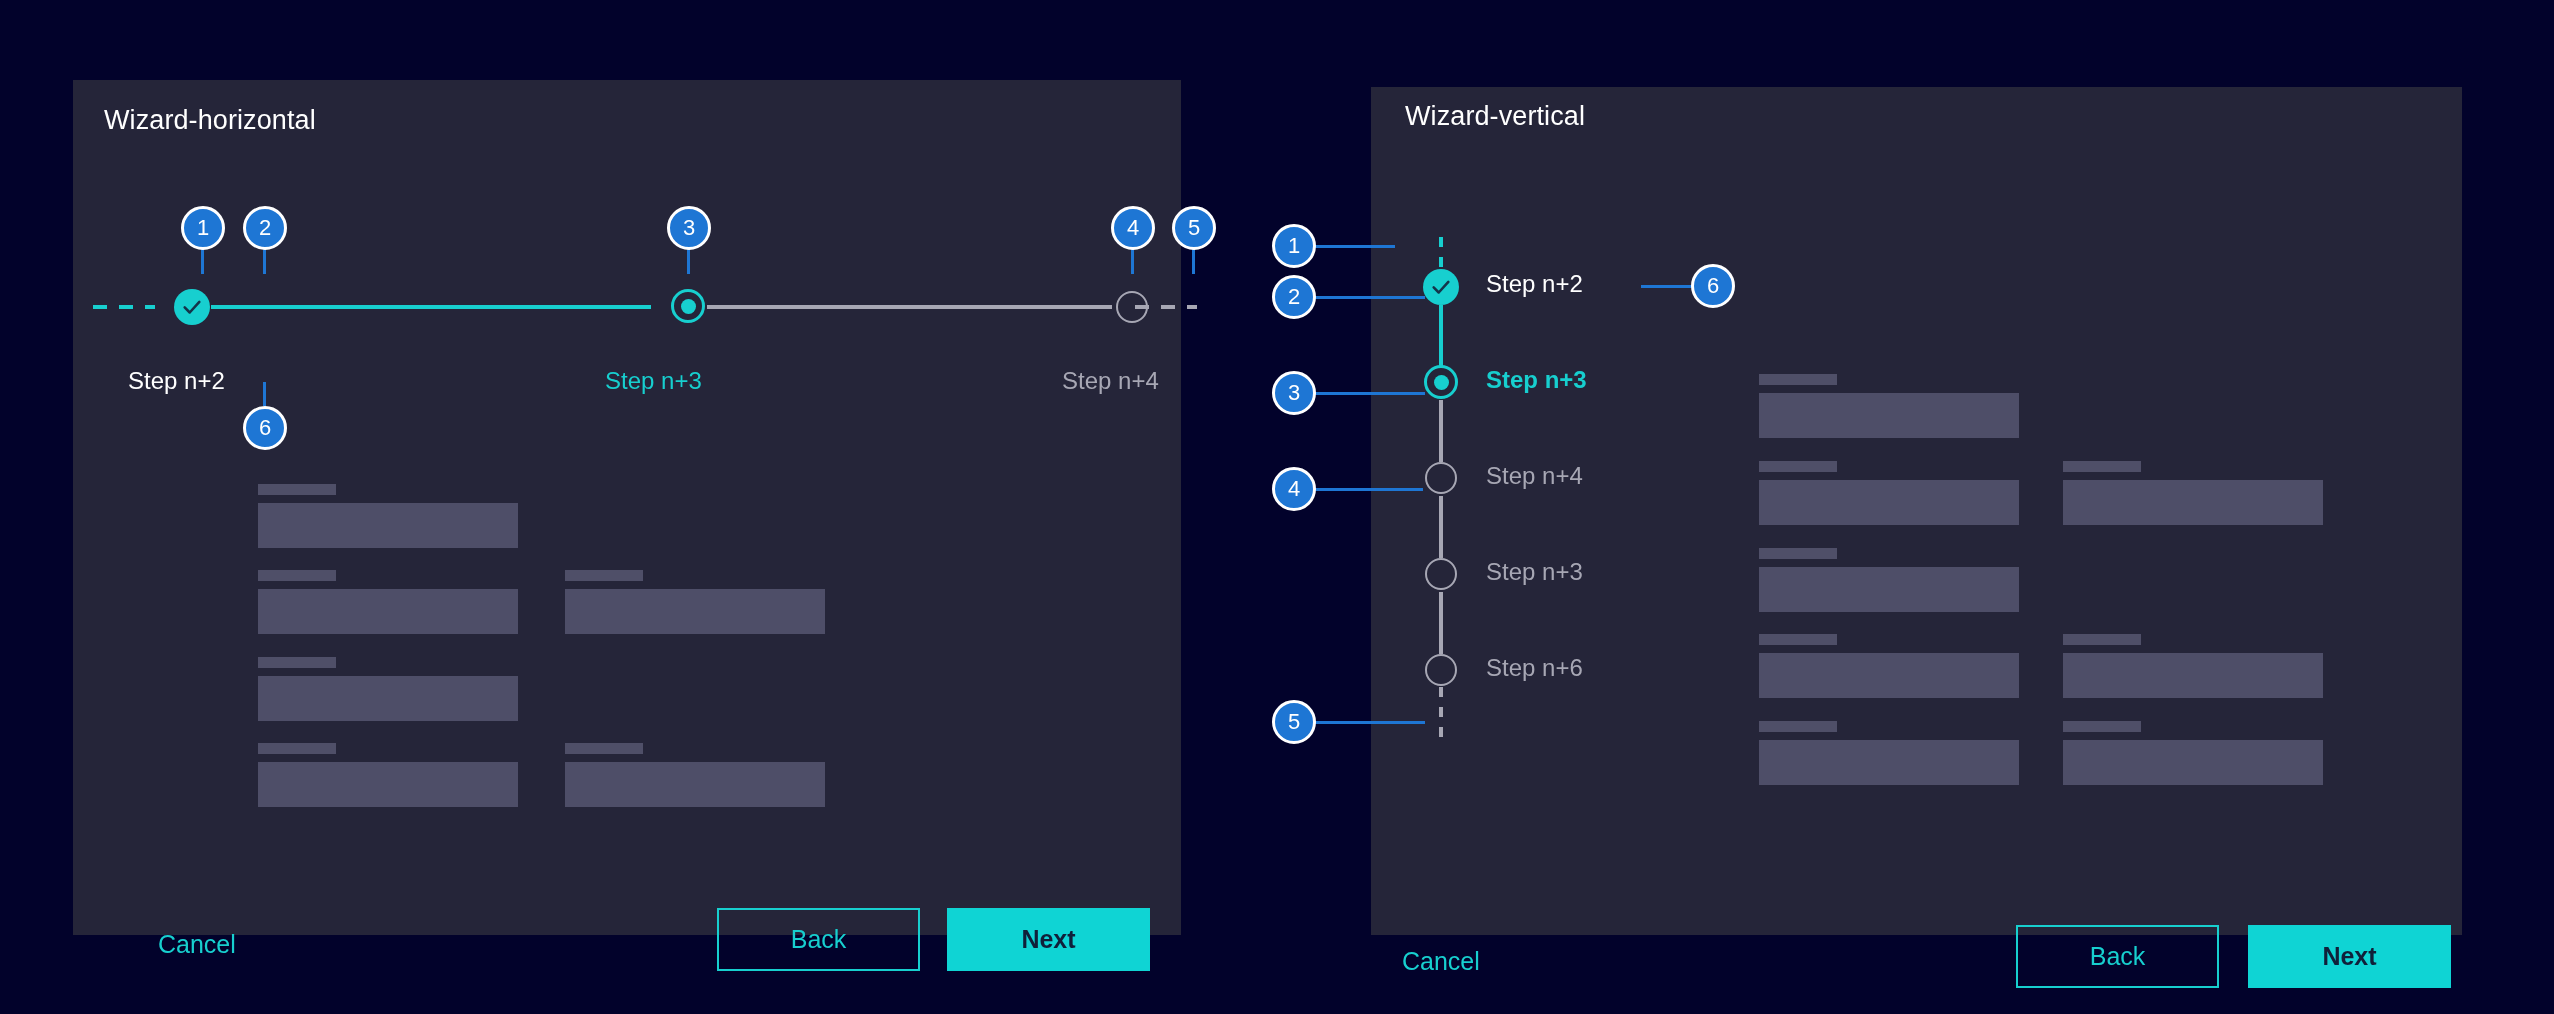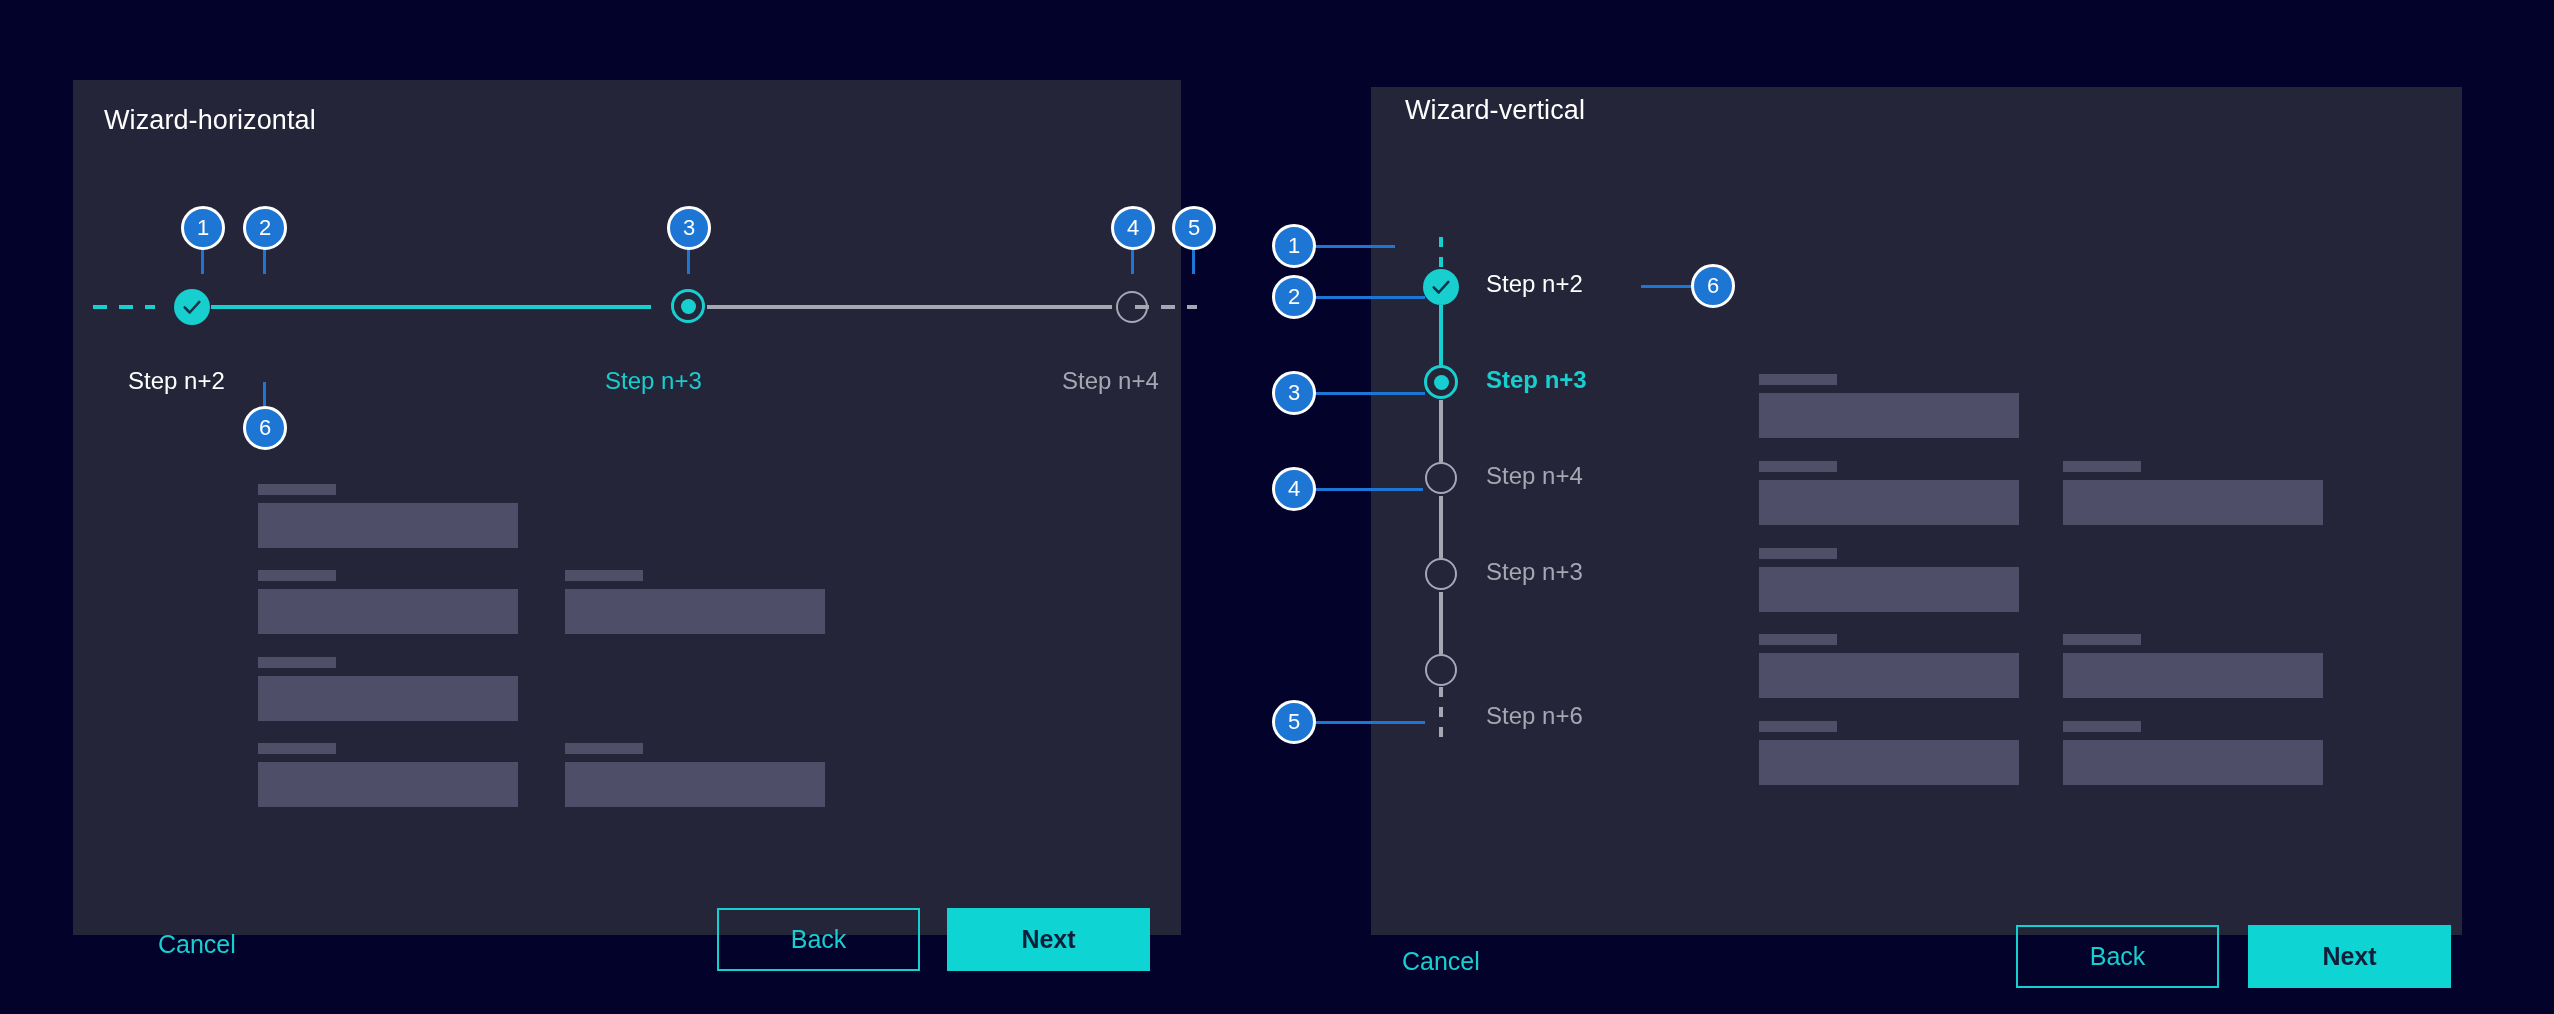--- a/index.html
+++ b/index.html
@@ -29,21 +29,21 @@
 
   .panel-title {
     position: absolute;
     color: #ffffff;
     font-size: 27px;
     font-weight: 400;
     letter-spacing: .1px;
     white-space: nowrap;
   }
   #panel-horizontal .panel-title { left: 31px; top: 25px; }
-  #panel-vertical   .panel-title { left: 34px; top: 8px; }
+  #panel-vertical   .panel-title { left: 34px; top: 14px; }
 
   
   .badge {
     position: absolute;
     width: 44px; height: 44px;
     border-radius: 50%;
     background: #1e76d4;
     border: 3px solid #ffffff;
     color: #ffffff;
     font-size: 22px;
@@ -291,21 +291,21 @@
     </div>
 
     <div class="node todo" style="left:54px; top:375px;"></div>
     <div class="node todo" style="left:54px; top:471px;"></div>
     <div class="node todo" style="left:54px; top:567px;"></div>
 
     <div class="v-label done" style="left:115px; top:183px;">Step n+2</div>
     <div class="v-label current" style="left:115px; top:279px;">Step n+3</div>
     <div class="v-label todo" style="left:115px; top:375px;">Step n+4</div>
     <div class="v-label todo" style="left:115px; top:471px;">Step n+3</div>
-    <div class="v-label todo" style="left:115px; top:567px;margin-top:48px;">Step n+6</div>
+    <div class="v-label todo" style="left:115px; top:567px;">Step n+6</div>
 
     <div class="badge-arm" style="left:270px; top:198px; width:60px;"></div>
     <div class="badge" style="left:320px; top:177px;">6</div>
 
     <div class="skel-label" style="left:388px; top:287px; width:78px;"></div>
     <div class="skel-field" style="left:388px; top:306px; width:260px;"></div>
 
     <div class="skel-label" style="left:388px; top:374px; width:78px;"></div>
     <div class="skel-field" style="left:388px; top:393px; width:260px;"></div>
     <div class="skel-label" style="left:692px; top:374px; width:78px;"></div>

